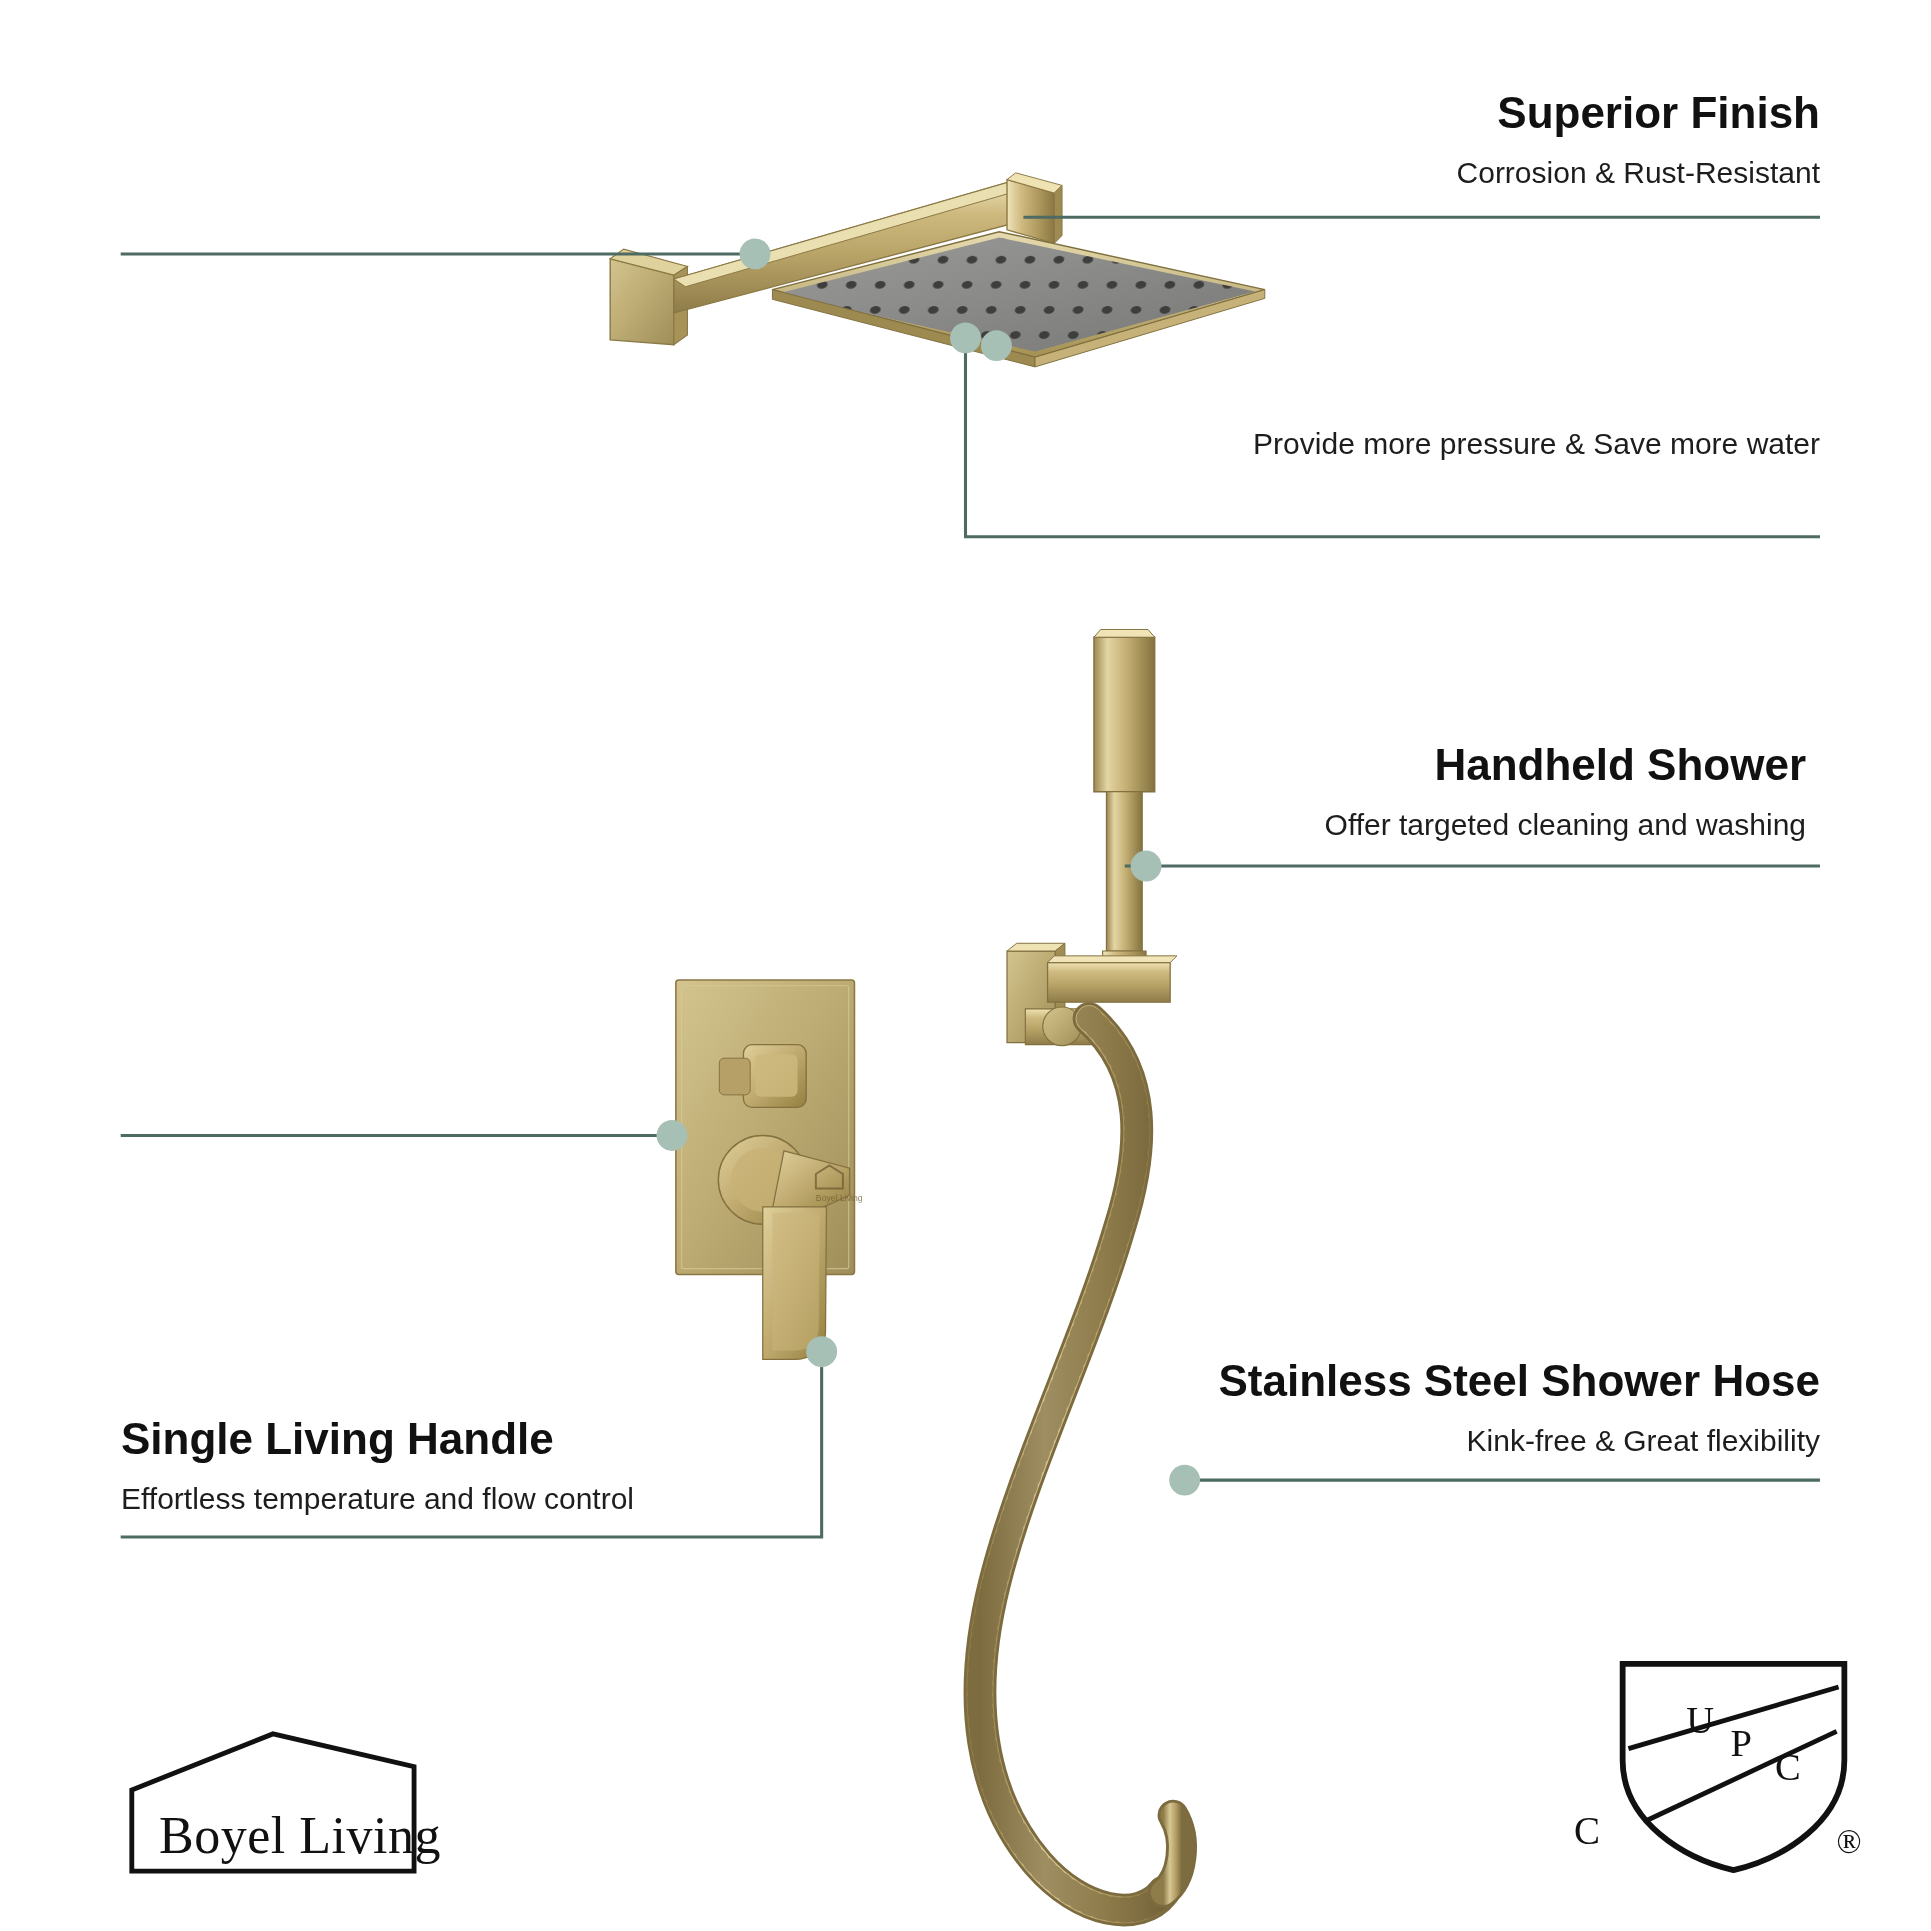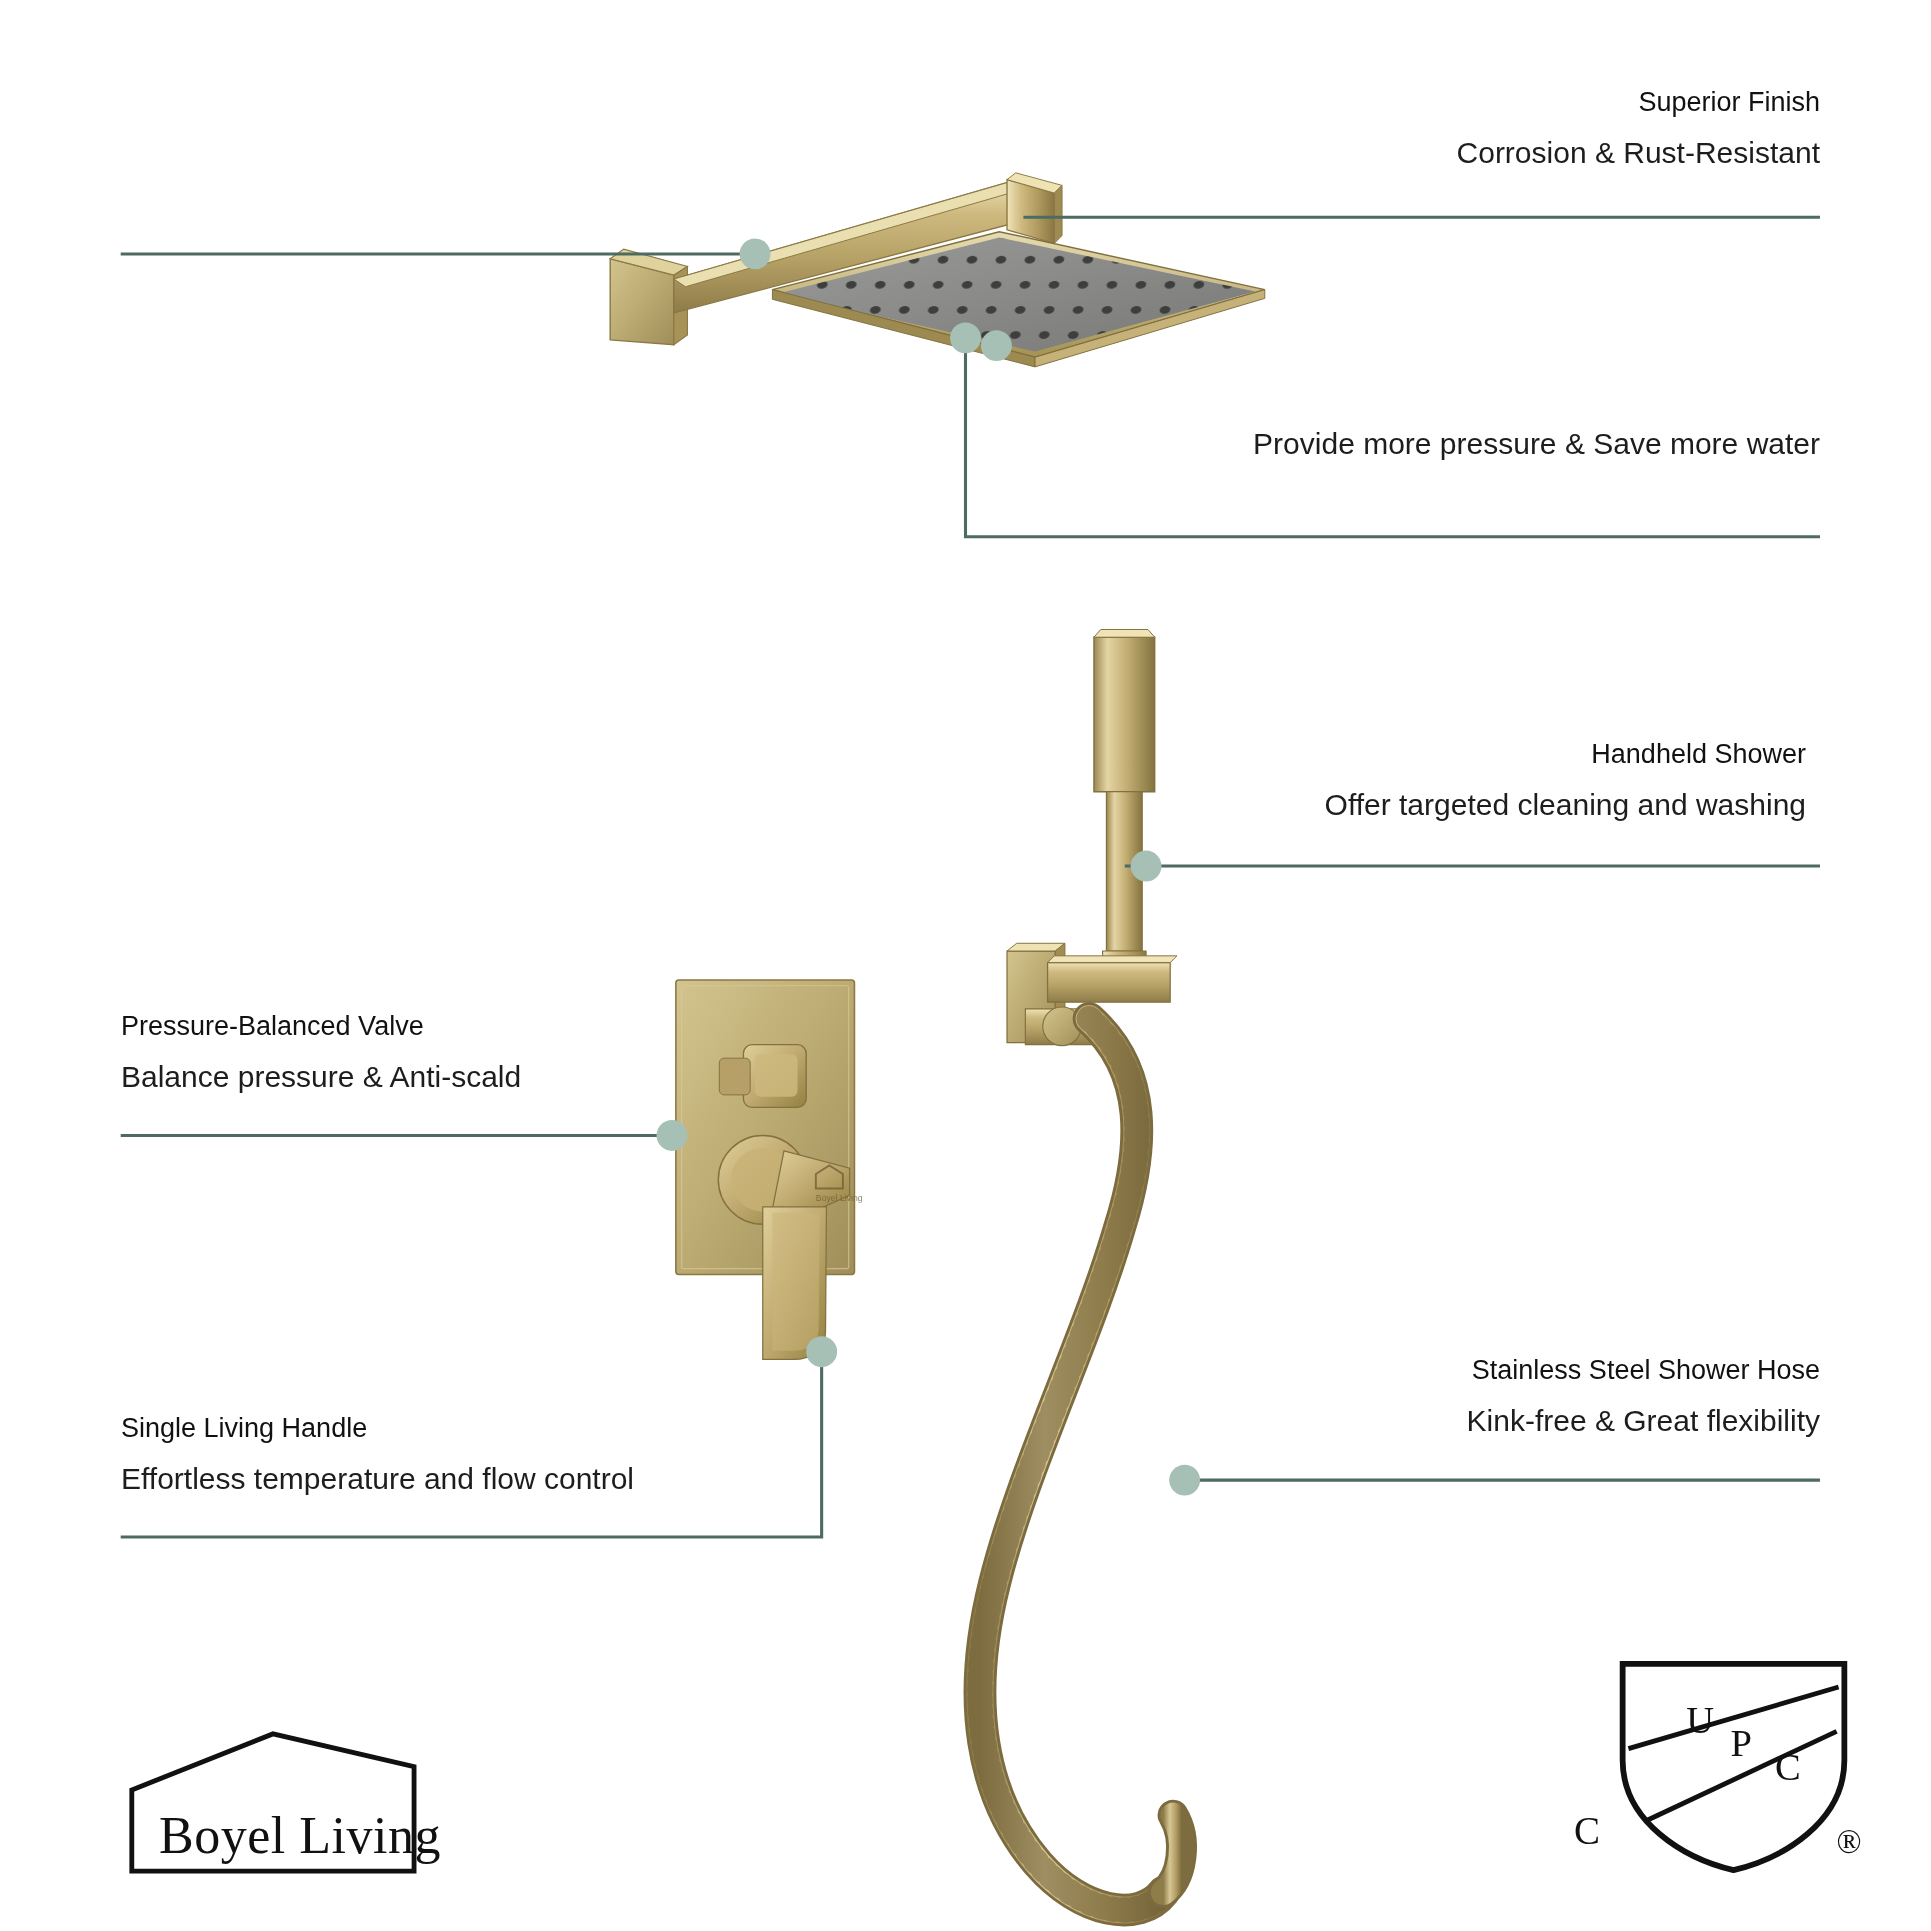--- a/index.html
+++ b/index.html
@@ -19,22 +19,22 @@
     position: absolute;
     left: 0; top: 0;
     width: 1931px;
     height: 1931px;
   }
   
   .callout {
     position: absolute;
   }
   .callout .c-title {
-    font-size: 27px;
-    font-weight: normal;
+    font-size: 44px;
+    font-weight: bold;
     line-height: 1.18;
     white-space: nowrap;
     color: #111111;
   }
   .callout .c-sub {
     font-size: 30px;
     font-weight: normal;
     line-height: 1.2;
     white-space: nowrap;
     color: #1d1d1d;
@@ -292,24 +292,20 @@
 
   <div class="callout align-right" style="right:111px; top:410px;">
     <div class="c-sub">Provide more pressure &amp; Save more water</div>
   </div>
 
   <div class="callout align-right" style="right:125px; top:739px;">
     <div class="c-title">Handheld Shower</div>
     <div class="c-sub">Offer targeted cleaning and washing</div>
   </div>
 
-  <div class="callout align-left" style="left:121px; top:1011px;">
-    <div class="c-title">Pressure-Balanced Valve</div>
-    <div class="c-sub">Balance pressure &amp; Anti-scald</div>
-  </div>
 
   <div class="callout align-left" style="left:121px; top:1413px;">
     <div class="c-title">Single Living Handle</div>
     <div class="c-sub">Effortless temperature and flow control</div>
   </div>
 
   <div class="callout align-right" style="right:111px; top:1355px;">
     <div class="c-title">Stainless Steel Shower Hose</div>
     <div class="c-sub">Kink-free &amp; Great flexibility</div>
   </div>

